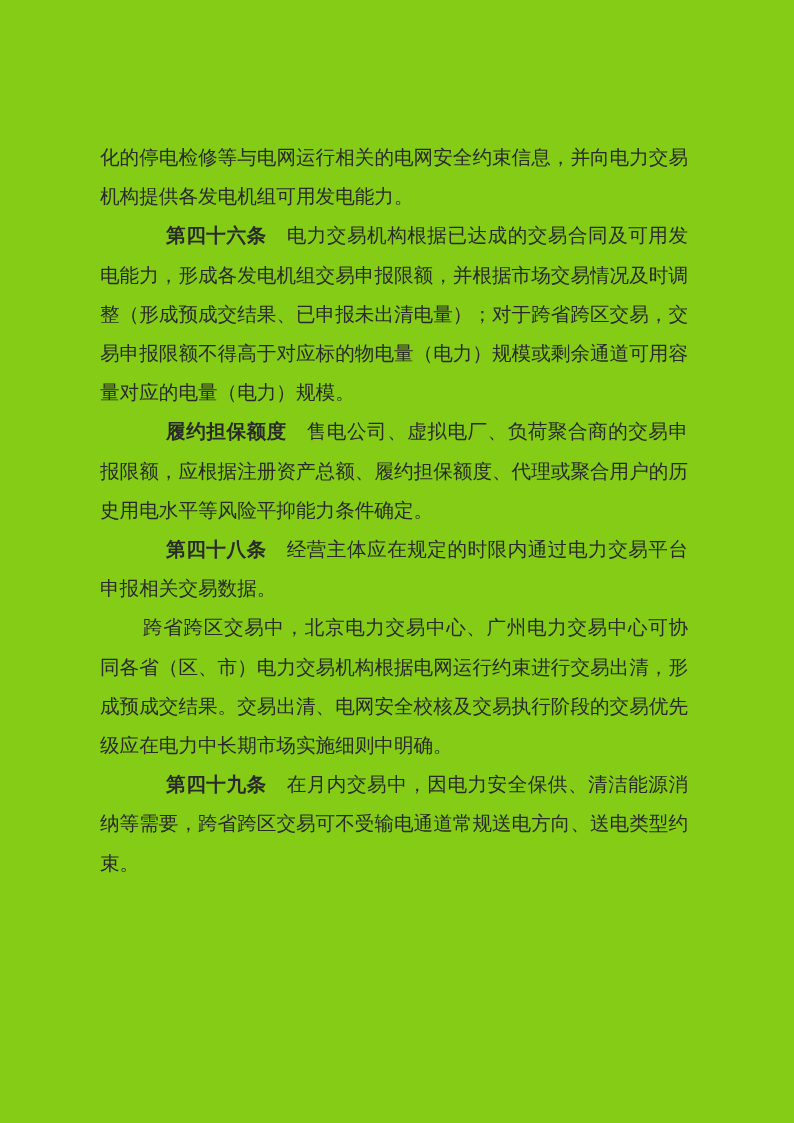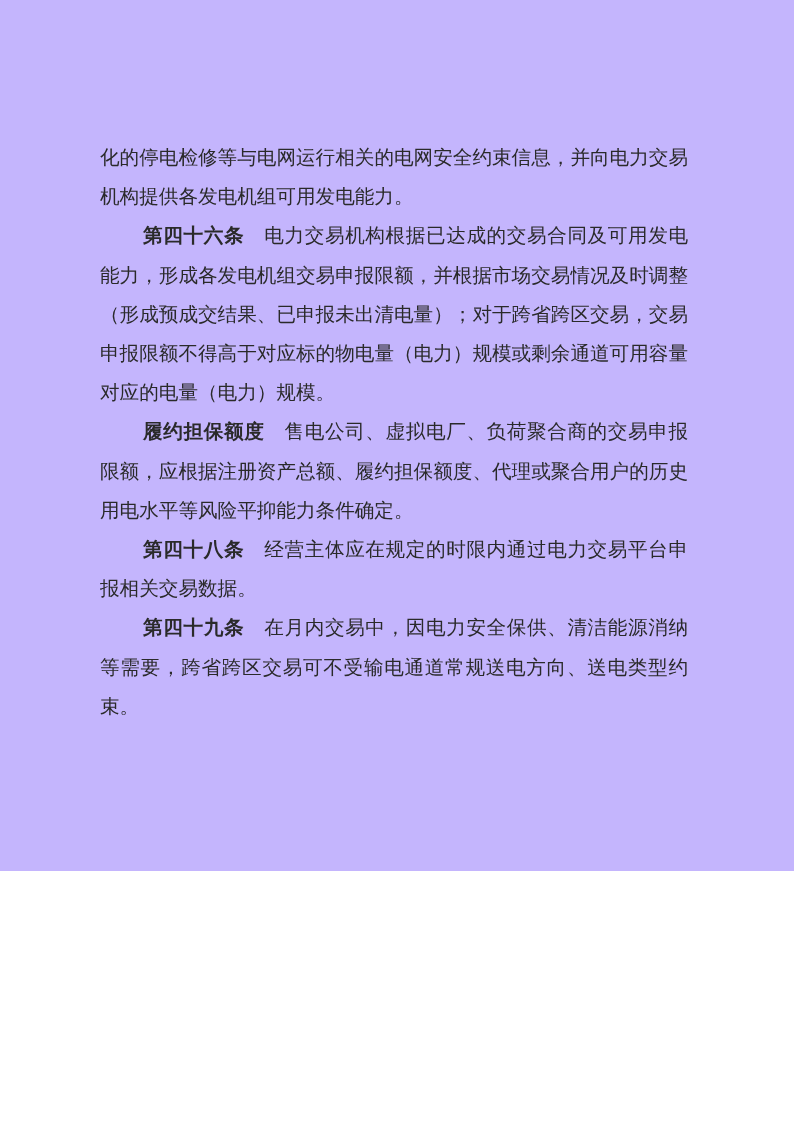--- a/index.html
+++ b/index.html
@@ -3,22 +3,22 @@
 <meta charset="utf-8">
 <style>
   html, body {
     margin: 0;
     padding: 0;
     background: #ffffff;
   }
   .page {
     position: relative;
     width: 794px;
-    height: 871px;
-    background: #c4b5fd;
+    height: 1123px;
+    background: #84cc16;
     overflow: hidden;
   }
   .content {
     position: absolute;
     left: 100px;
     top: 138px;
     width: 588px;
     font-family: "Liberation Serif", "DejaVu Serif", serif;
     font-size: 19.6px;
     line-height: 39.2px;
@@ -28,26 +28,28 @@
   }
   p.para {
     margin: 0;
     padding: 0;
   }
   p.para.indent {
     text-indent: 2.2em;
   }
   .run.bold {
     font-weight: bold;
+    margin-left: 23px;
   }
 </style>
 </head>
 <body>
 
 <div class="page">
   <div class="content" id="document-content" style="color: rgb(42, 42, 42);">
       <p class="para"><span class="run">化的停电检修等与电网运行相关的电网安全约束信息，并向电力交易机构提供各发电机组可用发电能力。</span></p>
       <p class="para indent"><span class="run bold">第四十六条</span><span class="run">　电力交易机构根据已达成的交易合同及可用发电能力，形成各发电机组交易申报限额，并根据市场交易情况及时调整（形成预成交结果、已申报未出清电量）；对于跨省跨区交易，交易申报限额不得高于对应标的物电量（电力）规模或剩余通道可用容量对应的电量（电力）规模。</span></p>
       <p class="para indent"><span class="run bold">履约担保额度</span><span class="run">　售电公司、虚拟电厂、负荷聚合商的交易申报限额，应根据注册资产总额、履约担保额度、代理或聚合用户的历史用电水平等风险平抑能力条件确定。</span></p>
       <p class="para indent"><span class="run bold">第四十八条</span><span class="run">　经营主体应在规定的时限内通过电力交易平台申报相关交易数据。</span></p>
+      <p class="para indent"><span class="run">跨省跨区交易中，北京电力交易中心、广州电力交易中心可协同各省（区、市）电力交易机构根据电网运行约束进行交易出清，形成预成交结果。交易出清、电网安全校核及交易执行阶段的交易优先级应在电力中长期市场实施细则中明确。</span></p>
       <p class="para indent"><span class="run bold">第四十九条</span><span class="run">　在月内交易中，因电力安全保供、清洁能源消纳等需要，跨省跨区交易可不受输电通道常规送电方向、送电类型约束。</span></p>
     </div>
 </div>
 
 </body></html>

